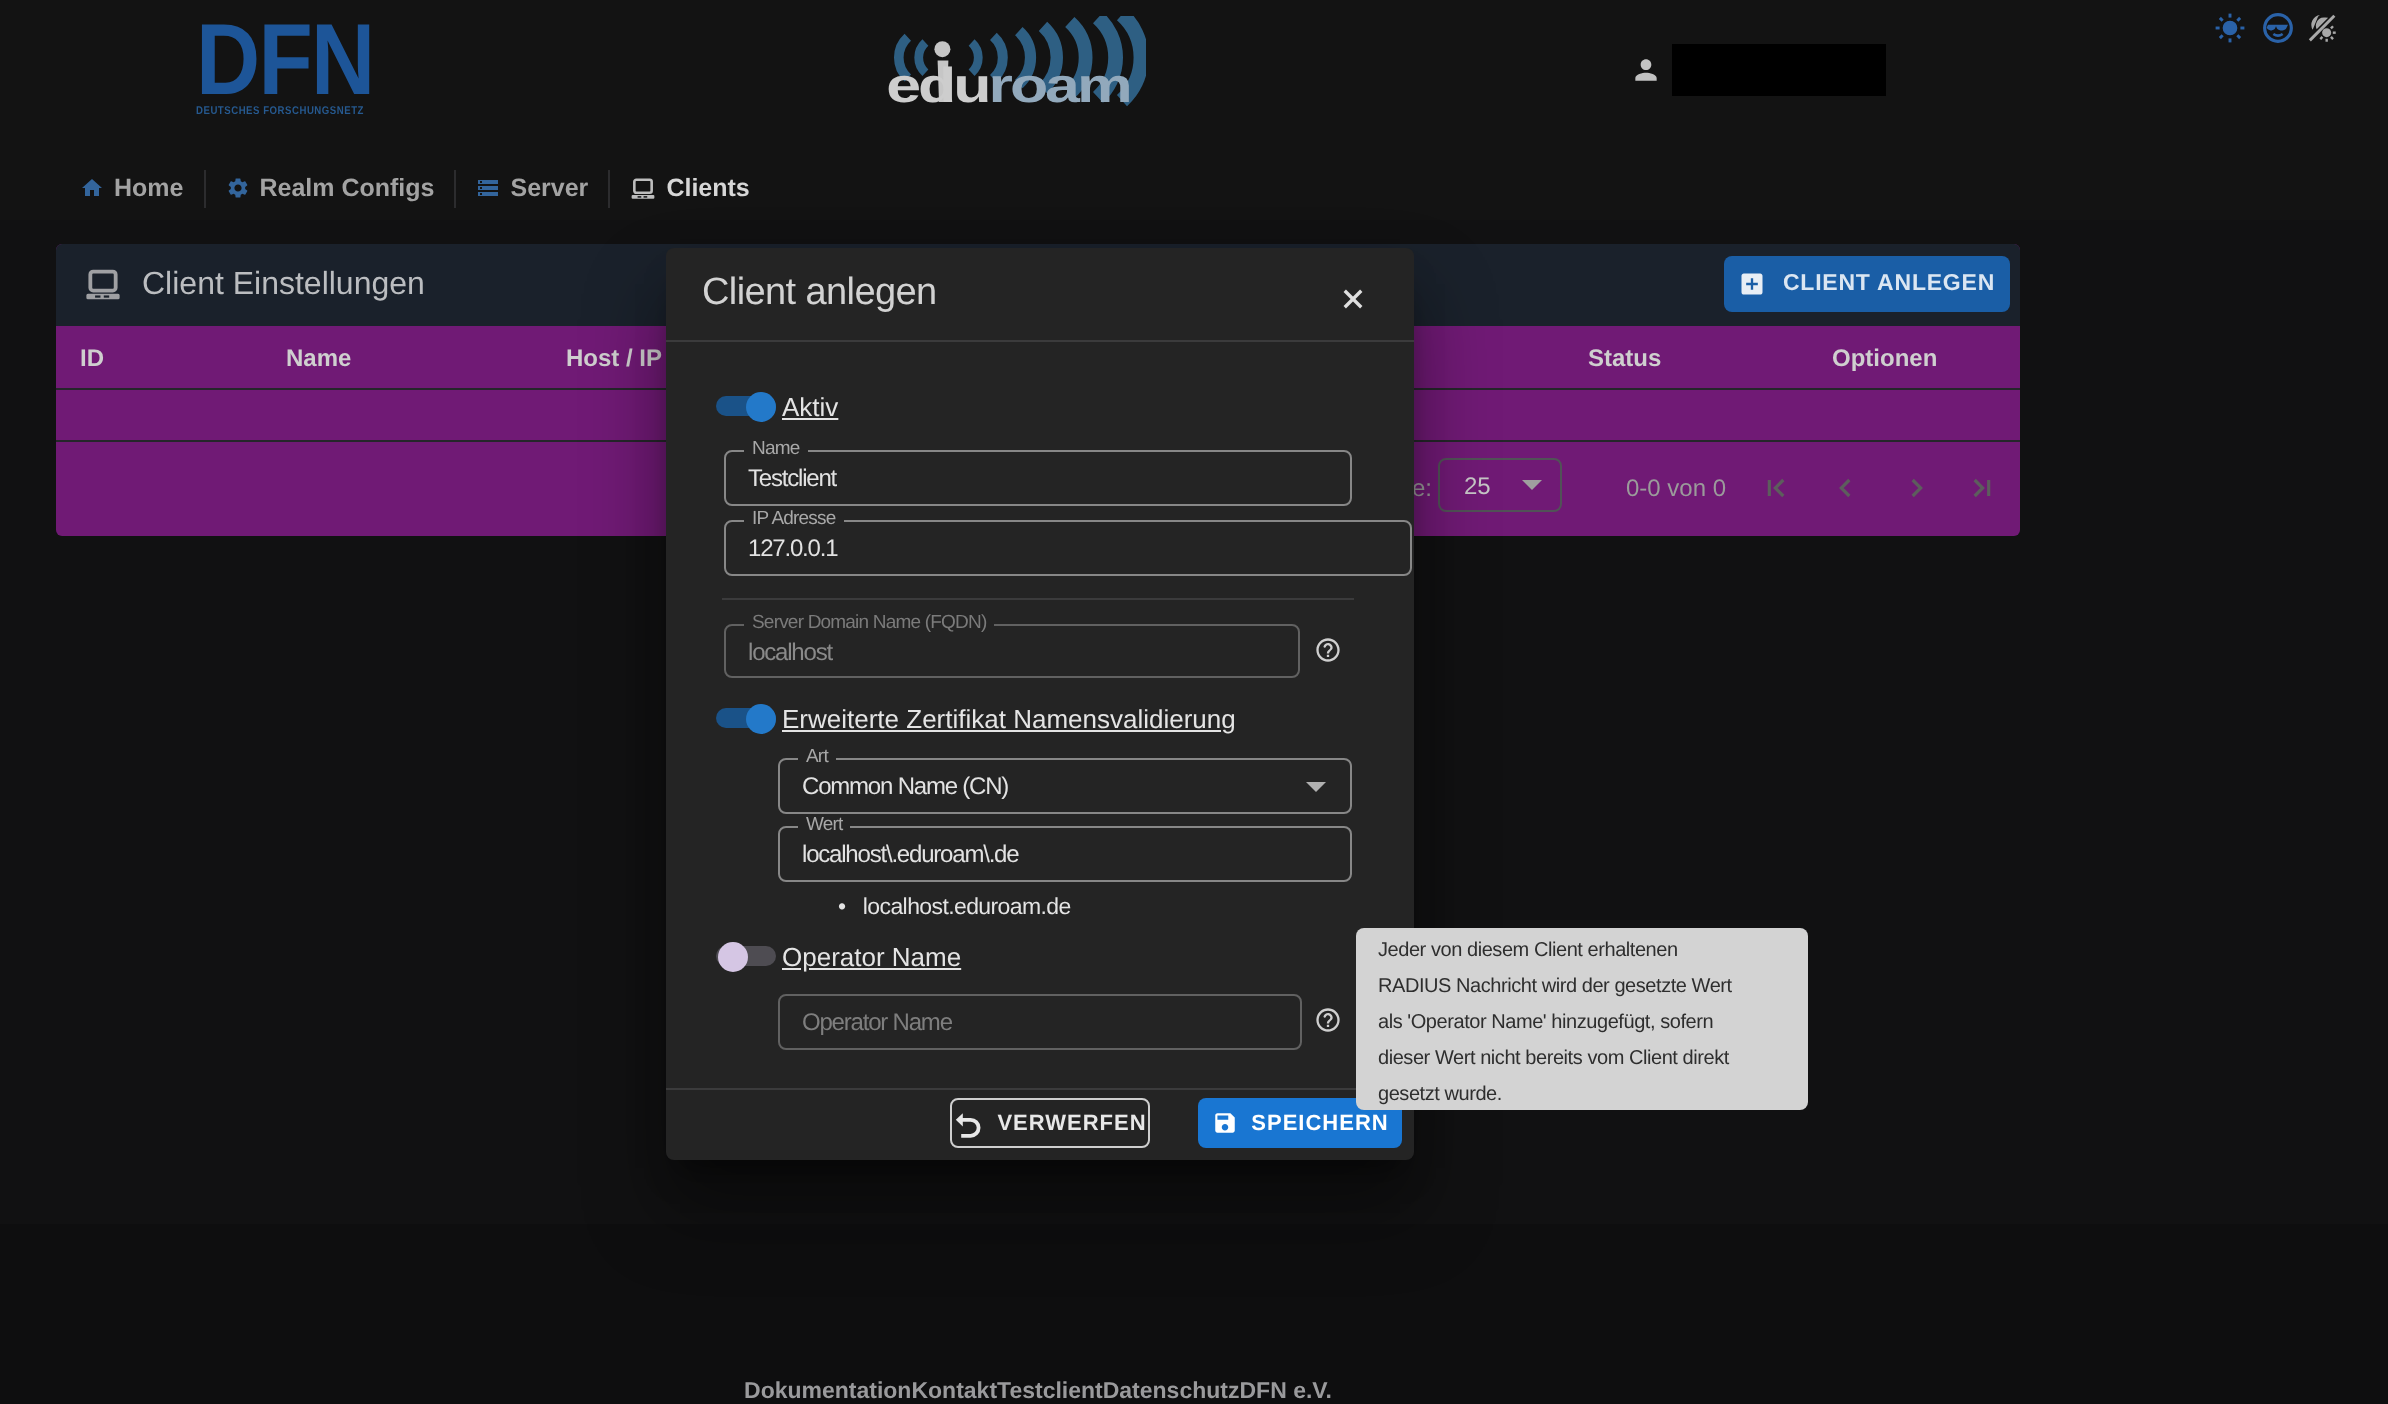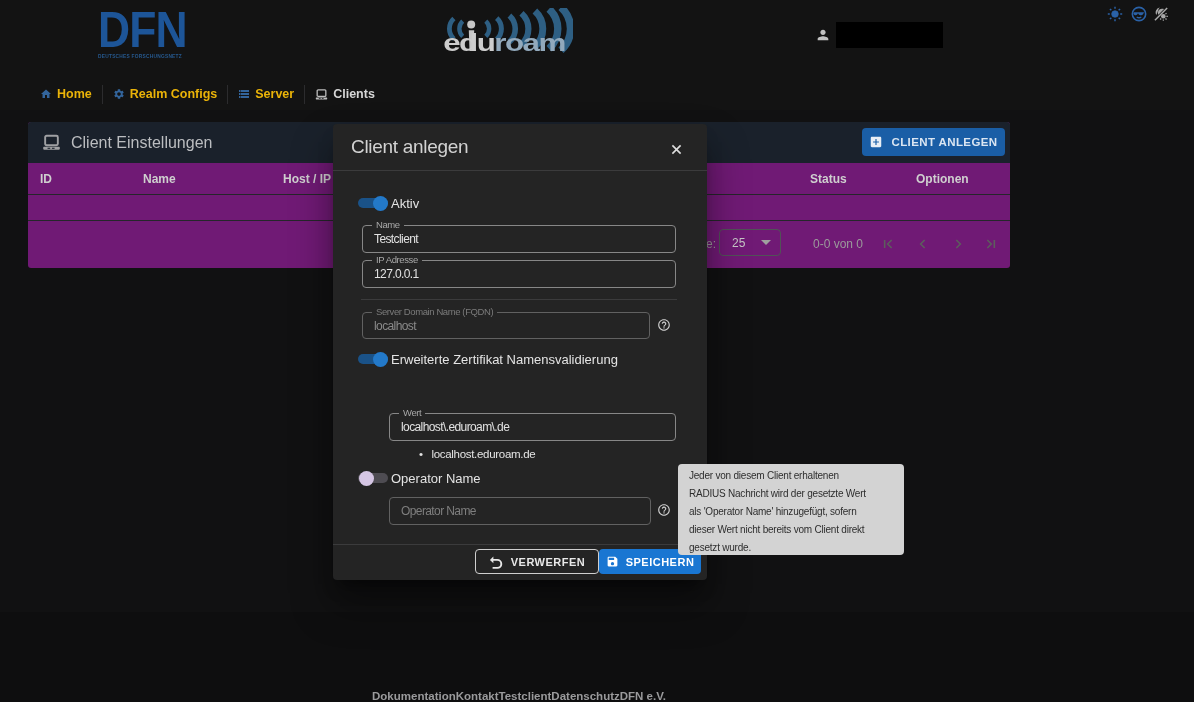--- a/index.html
+++ b/index.html
@@ -5,21 +5,21 @@
 <style>
   * { margin:0; padding:0; box-sizing:border-box; }
   html,body { width:1194px; height:702px; overflow:hidden; }
   body { font-family:"Liberation Sans", sans-serif; background:#0e0e0f; position:relative; }
   .abs { position:absolute; }
   #topband { left:0; top:0; width:1194px; height:110px; background:#131313; }
   #dfn { left:98px; top:7px; color:#1d5598; }
   #dfn .big { font-weight:bold; font-size:50.5px; letter-spacing:-1px; transform:scaleX(0.88); transform-origin:left top; line-height:46.5px; }
   #dfn .sub { font-size:5.6px; font-weight:bold; letter-spacing:0.3px; margin-top:-1px; color:#26598f; transform:scaleX(0.86); transform-origin:left top; white-space:nowrap; }
   #nav { left:40px; top:82px; height:24px; display:flex; align-items:center; position:absolute; }
-  .navitem { display:flex; align-items:center; gap:5px; color:#eab308; font-weight:bold; font-size:12.5px; white-space:nowrap; }
+  .navitem { display:flex; align-items:center; gap:5px; color:#a3a3a3; font-weight:bold; font-size:12.5px; white-space:nowrap; }
   .navitem.active { color:#d6d6d6; }
   .navsep { width:1px; height:19px; background:#2c2c2e; margin:0 10px; }
   #card { left:28px; top:122px; width:982px; height:146px; background:#701a75; border-radius:3px; }
   #cardhead { left:0; top:0; width:982px; height:41px; background:#1a212b; border-radius:3px 3px 0 0; }
   #cardtitle { left:43px; top:0; height:41px; display:flex; align-items:center; color:#bbbdc0; font-size:16px; }
   #btn-anlegen { left:834px; top:6px; width:143px; height:28px; background:#1a5ea6; border-radius:4px; color:#dbe6f2; font-size:11.5px; font-weight:bold; letter-spacing:0.4px; white-space:nowrap; display:flex; align-items:center; justify-content:center; gap:8px; }
   .thead { top:41px; height:31px; color:#cfcfcf; font-size:12px; font-weight:bold; display:flex; align-items:center; }
   .tline { left:0; width:982px; height:1px; background:#25262a; }
   .pgtxt { color:#9b9b9b; font-size:12px; top:98px; height:48px; display:flex; align-items:center; }
   #pagesel { left:691px; top:107px; width:62px; height:27px; border:1px solid #515257; border-radius:4px; display:flex; align-items:center; padding:0 9px 0 12px; justify-content:space-between; color:#c7c7c7; font-size:12px; }
@@ -28,28 +28,28 @@
   #modal { left:333px; top:124px; width:374px; height:456px; background:#242424; border-radius:4px; box-shadow:0 11px 15px -7px rgba(0,0,0,.5), 0 24px 38px 3px rgba(0,0,0,.35); }
   #modal .abs { position:absolute; }
   #mtitle { left:18px; top:0; height:46px; display:flex; align-items:center; color:#d2d2d2; font-size:19px; letter-spacing:-0.3px; }
   .mdivider { left:0; width:374px; height:1px; background:#3b3b3c; }
   .field { position:absolute; border:1px solid #878787; border-radius:4px; }
   .field .lab { position:absolute; top:-7px; left:9px; background:#242424; padding:0 4px; font-size:9.5px; letter-spacing:-0.4px; color:#a8a8a8; white-space:nowrap; }
   .field .val { position:absolute; left:11px; top:50%; transform:translateY(-50%); font-size:12px; letter-spacing:-0.6px; color:#e2e2e2; white-space:nowrap; }
   .field.dim { border-color:#616161; }
   .field.dim .lab { color:#7b7b7b; }
   .field.dim .val { color:#8a8a8a; }
-  .swlabel { position:absolute; color:#e4e4e4; font-size:13px; }
+  .swlabel { position:absolute; color:#e4e4e4; font-size:13px;text-decoration:underline; }
   .track { position:absolute; width:30px; height:10px; border-radius:5px; }
   .knob { position:absolute; width:15px; height:15px; border-radius:50%; }
   .on .track { background:#1a5288; }
   .on .knob { background:#2379c9; }
   .off .track { background:#4e4c52; }
   .off .knob { background:#d5c6e4; }
-  #btn-verwerfen { left:475px; top:549px; width:124px; height:25px; border:1px solid #cfcfcf; border-radius:4px; color:#e8e8e8; font-size:11px; font-weight:bold; letter-spacing:0.5px; white-space:nowrap; display:flex; align-items:center; justify-content:center; gap:8px; background:#242424; }
+  #btn-verwerfen { left:475px; top:549px; width:100px; height:25px; border:1px solid #cfcfcf; border-radius:4px; color:#e8e8e8; font-size:11px; font-weight:bold; letter-spacing:0.5px; white-space:nowrap; display:flex; align-items:center; justify-content:center; gap:8px; background:#242424; }
   #btn-speichern { left:599px; top:549px; width:102px; height:25px; background:#1976d2; border-radius:4px; color:#fff; font-size:11px; font-weight:bold; letter-spacing:0.5px; white-space:nowrap; display:flex; align-items:center; justify-content:center; gap:7px; }
   #tooltip { left:678px; top:464px; width:226px; height:91px; background:#d3d3d3; border-radius:4px; color:#2e2e2e; font-size:10px; letter-spacing:-0.22px; line-height:17.9px; padding:3px 11px; white-space:nowrap; overflow:hidden; }
 </style>
 </head>
 <body>
 <div class="abs" id="topband"></div>
 <div class="abs" style="left:0;top:110px;width:1194px;height:502px;background:#111112;"></div>
 <div class="abs" id="dfn">
     <div class="big">DFN</div>
     <div class="sub">DEUTSCHES FORSCHUNGSNETZ</div>
@@ -135,21 +135,21 @@
       <rect x="7" y="18.6" width="3.4" height="1.4" fill="#1a212b"></rect>
       <rect x="12.5" y="18.6" width="3.4" height="1.4" fill="#1a212b"></rect>
     </svg>
   <div class="abs" id="cardtitle">Client Einstellungen</div>
   <div class="abs" id="btn-anlegen"><svg width="14" height="14" viewBox="0 0 24 24" fill="#e8eef5">
         <path d="M19 3H5c-1.1 0-2 .9-2 2v14c0 1.1.9 2 2 2h14c1.1 0 2-.9 2-2V5c0-1.1-.9-2-2-2zm-2 10h-4v4h-2v-4H7v-2h4V7h2v4h4v2z"></path>
       </svg>CLIENT ANLEGEN</div>
   <div class="abs thead" style="left:12px;">ID</div>
   <div class="abs thead" style="left:115px;">Name</div>
   <div class="abs thead" style="left:255px;">Host / IP Adresse</div>
-  <div class="abs thead" style="left:766px;margin-left:16px;">Status</div>
+  <div class="abs thead" style="left:766px;">Status</div>
   <div class="abs thead" style="left:888px;">Optionen</div>
   <div class="abs tline" style="top:72px;"></div>
   <div class="abs tline" style="top:98px;"></div>
   <div class="abs pgtxt" style="right:294px;">Objekte pro Seite:</div>
   <div class="abs" id="pagesel">
       <span>25</span>
       <span style="width:0;height:0;border-left:5px solid transparent;border-right:5px solid transparent;border-top:5px solid #9f9f9f;"></span>
     </div>
   <div class="abs pgtxt" style="left:782px;width:56px;justify-content:center;">0-0 von 0</div>
   <svg class="abs pgico" style="left:852px;" viewBox="0 0 24 24" fill="none" stroke="#5d5d5d" stroke-width="2.4">
@@ -183,37 +183,42 @@
   <div class="abs mdivider" style="top:46px;"></div>
   <div class="on">
       <div class="abs track" style="left:25px;top:74px;"></div>
       <div class="abs knob" style="left:39.5px;top:71.5px;"></div>
     </div>
   <div class="swlabel" style="left:58px;top:72px;">Aktiv</div>
   <div class="field" style="left:29px;top:101px;width:314px;height:28px;">
       <span class="lab">Name</span>
       <span class="val">Testclient</span>
     </div>
-  <div class="field" style="left:29px;top:136px;width:314px;height:28px;padding-left:48px;">
+  <div class="field" style="left:29px;top:136px;width:344px;height:28px;padding-left:48px;">
       <span class="lab">IP Adresse</span>
       <span class="val">127.0.0.1</span>
     </div>
   <div class="abs mdivider" style="top:175px; left:28px; width:316px;"></div>
   <div class="field dim" style="left:29px;top:188px;width:288px;height:27px;">
       <span class="lab">Server Domain Name (FQDN)</span>
       <span class="val">localhost</span>
     </div>
   <svg class="abs" style="left:324px;top:194px;" width="14" height="14" viewBox="0 0 24 24" fill="#cfcfcf">
       <path d="M12 2C6.48 2 2 6.48 2 12s4.48 10 10 10 10-4.48 10-10S17.52 2 12 2zm0 18c-4.41 0-8-3.59-8-8s3.59-8 8-8 8 3.59 8 8-3.59 8-8 8zm-1-4h2v2h-2zm1.61-9.96c-2.06-.3-3.88.97-4.43 2.79-.18.58.26 1.17.87 1.17h.2c.41 0 .74-.29.88-.67.32-.89 1.27-1.5 2.3-1.28.95.2 1.65 1.13 1.57 2.1-.1 1.34-1.62 1.63-2.45 2.88 0 .01-.01.01-.01.02-.01.02-.02.03-.03.05-.09.15-.18.32-.25.5-.01.03-.03.05-.04.08-.01.02-.01.04-.02.07-.12.34-.2.75-.2 1.25h2c0-.42.11-.77.28-1.07.02-.03.03-.06.05-.09.08-.14.18-.27.28-.39.01-.01.02-.03.03-.04.1-.12.21-.23.33-.34.96-.91 2.26-1.65 1.99-3.56-.24-1.74-1.61-3.21-3.35-3.47z"></path>
     </svg>
   <div class="on">
       <div class="abs track" style="left:25px;top:230px;"></div>
       <div class="abs knob" style="left:39.5px;top:227.5px;"></div>
     </div>
   <div class="swlabel" style="left:58px;top:228px;">Erweiterte Zertifikat Namensvalidierung</div>
+  <div class="field" style="left:56px;top:255px;width:287px;height:28px;">
+      <span class="lab">Art</span>
+      <span class="val">Common Name (CN)</span>
+      <span style="position:absolute;right:12px;top:11px;width:0;height:0;border-left:5px solid transparent;border-right:5px solid transparent;border-top:5px solid #b0b0b0;"></span>
+    </div>
   <div class="field" style="left:56px;top:289px;width:287px;height:28px;">
       <span class="lab">Wert</span>
       <span class="val">localhost\.eduroam\.de</span>
     </div>
   <div class="abs" style="left:86px;top:324px;color:#e4e4e4;font-size:11.5px;letter-spacing:-0.3px;">•&nbsp;&nbsp;&nbsp;localhost.eduroam.de</div>
   <div class="off">
       <div class="abs track" style="left:25px;top:349px;"></div>
       <div class="abs knob" style="left:25.5px;top:346.5px;"></div>
     </div>
   <div class="swlabel" style="left:58px;top:347px;">Operator Name</div>

